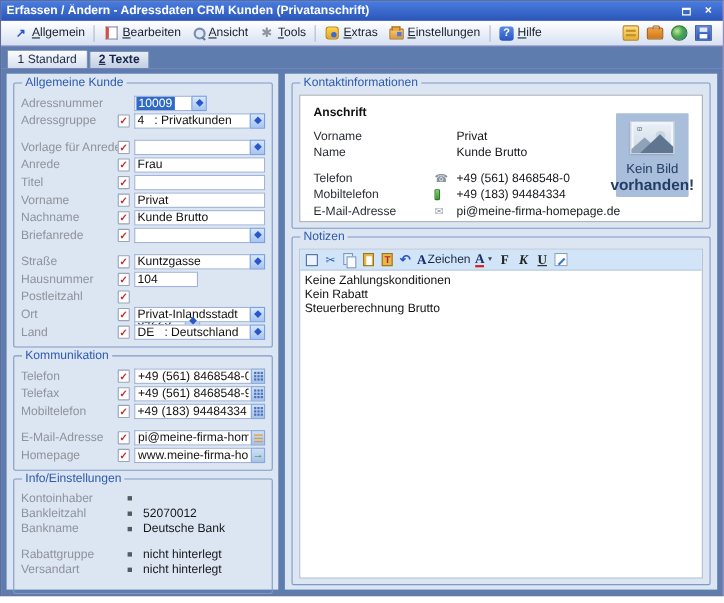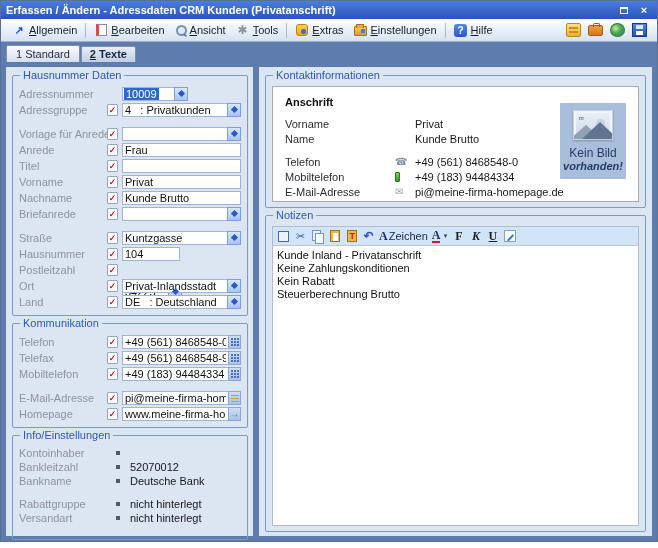--- a/index.html
+++ b/index.html
@@ -101,21 +101,21 @@
   .ic-mobile { width:5px; height:10px; background:linear-gradient(#7ad05a,#3a9830); border:1px solid #2a7820; border-radius:1px; }
   .ic-mail { color:#9aa4b0; font-size:10px; }
   .nophoto { position:absolute; right:12px; top:16px; width:66px; height:76px; background:#a9bedb; border-radius:1px; display:flex; flex-direction:column; align-items:center; padding-top:7px; }
   .thumb { width:40px; height:30px; background:#f2f5f9; border:1px solid #c8d2de; box-shadow:0 1px 2px rgba(0,0,0,.25); position:relative; overflow:hidden; }
   .thumb .sky { position:absolute; inset:2px; background:linear-gradient(#e9eff6,#cfdbe8); }
   .thumb .m1 { position:absolute; left:-4px; bottom:0px; width:0; height:0; border-left:16px solid transparent; border-right:16px solid transparent; border-bottom:14px solid #8fa2b8; }
   .thumb .m2 { position:absolute; right:-6px; bottom:0px; width:0; height:0; border-left:18px solid transparent; border-right:18px solid transparent; border-bottom:17px solid #5f7590; }
   .thumb .sun { position:absolute; right:7px; top:8px; width:9px; height:9px; border-radius:50%; background:#c8d4e0; }
   .thumb .bird { position:absolute; left:5px; top:4px; color:#4a5f78; font-size:6px; line-height:1; }
   .nob1 { margin-top:6px; color:#223d66; font-size:12px; }
-  .nob2 { color:#223d66; font-size:11px; font-weight:bold;font-style:italic; }
+  .nob2 { color:#223d66; font-size:14px; font-weight:bold; }
 
   
   .notizen { flex:1 1 auto; display:flex; flex-direction:column; margin-bottom:0; }
   .editor { flex:1 1 auto; border:1px solid #b0bcd0; background:#fff; display:flex; flex-direction:column; }
   .ntoolbar { height:19px; background:#d2e5f8; border-bottom:1px solid #b8cadc; display:flex; align-items:center; gap:4px; padding:0 4px; flex:0 0 auto; }
   .tbtn { display:inline-flex; align-items:center; justify-content:center; height:15px; min-width:13px; cursor:pointer; }
   .tb-window { width:11px; height:11px; border:1px solid #4a6aa0; background:#eef4fc; }
   .tb-cut { color:#3a5fae; font-size:11px; }
   .tb-copy { position:relative; width:11px; height:12px; }
   .tb-copy::before { content:""; position:absolute; left:0; top:0; width:7px; height:9px; background:#eaf2fc; border:1px solid #7a96c0; }
@@ -208,21 +208,21 @@
   <div class="tabstrip">
     <span class="tab tab-active"><span>1 Standard</span></span>
     <span class="tab tab-inactive"><u>2</u><span> Texte</span></span>
   </div>
 
   <div class="content">
 
     <div class="col-left panel-bg">
 
       <div class="group">
-        <span class="gtitle">Hausnummer Daten</span>
+        <span class="gtitle">Allgemeine Kunde</span>
 
         <div class="frow">
           <span class="flabel">Adressnummer</span>
           <span class="chkslot"></span>
           <span class="ctrl w-adr" style="flex:0 0 auto;width:66px;">
             <span class="fake" style="flex:1 1 auto;border-right:none;">
                   <span class="seltxt">10009</span>
                 </span>
             <span class="cbtn">
                   <span class="dia"></span>
@@ -579,21 +579,20 @@
               <span class="caret">▼</span>
             </span>
             <span class="tbtn tb-F">F</span>
             <span class="tbtn tb-K">K</span>
             <span class="tbtn tb-U">U</span>
             <span class="tbtn">
                   <span class="tb-edit"></span>
                 </span>
           </div>
           <div class="ntext">
-            <div>Kunde Inland - Privatanschrift</div>
             <div>Keine Zahlungskonditionen</div>
             <div>Kein Rabatt</div>
             <div>Steuerberechnung Brutto</div>
           </div>
         </div>
       </div>
 
     </div>
   </div>
 

